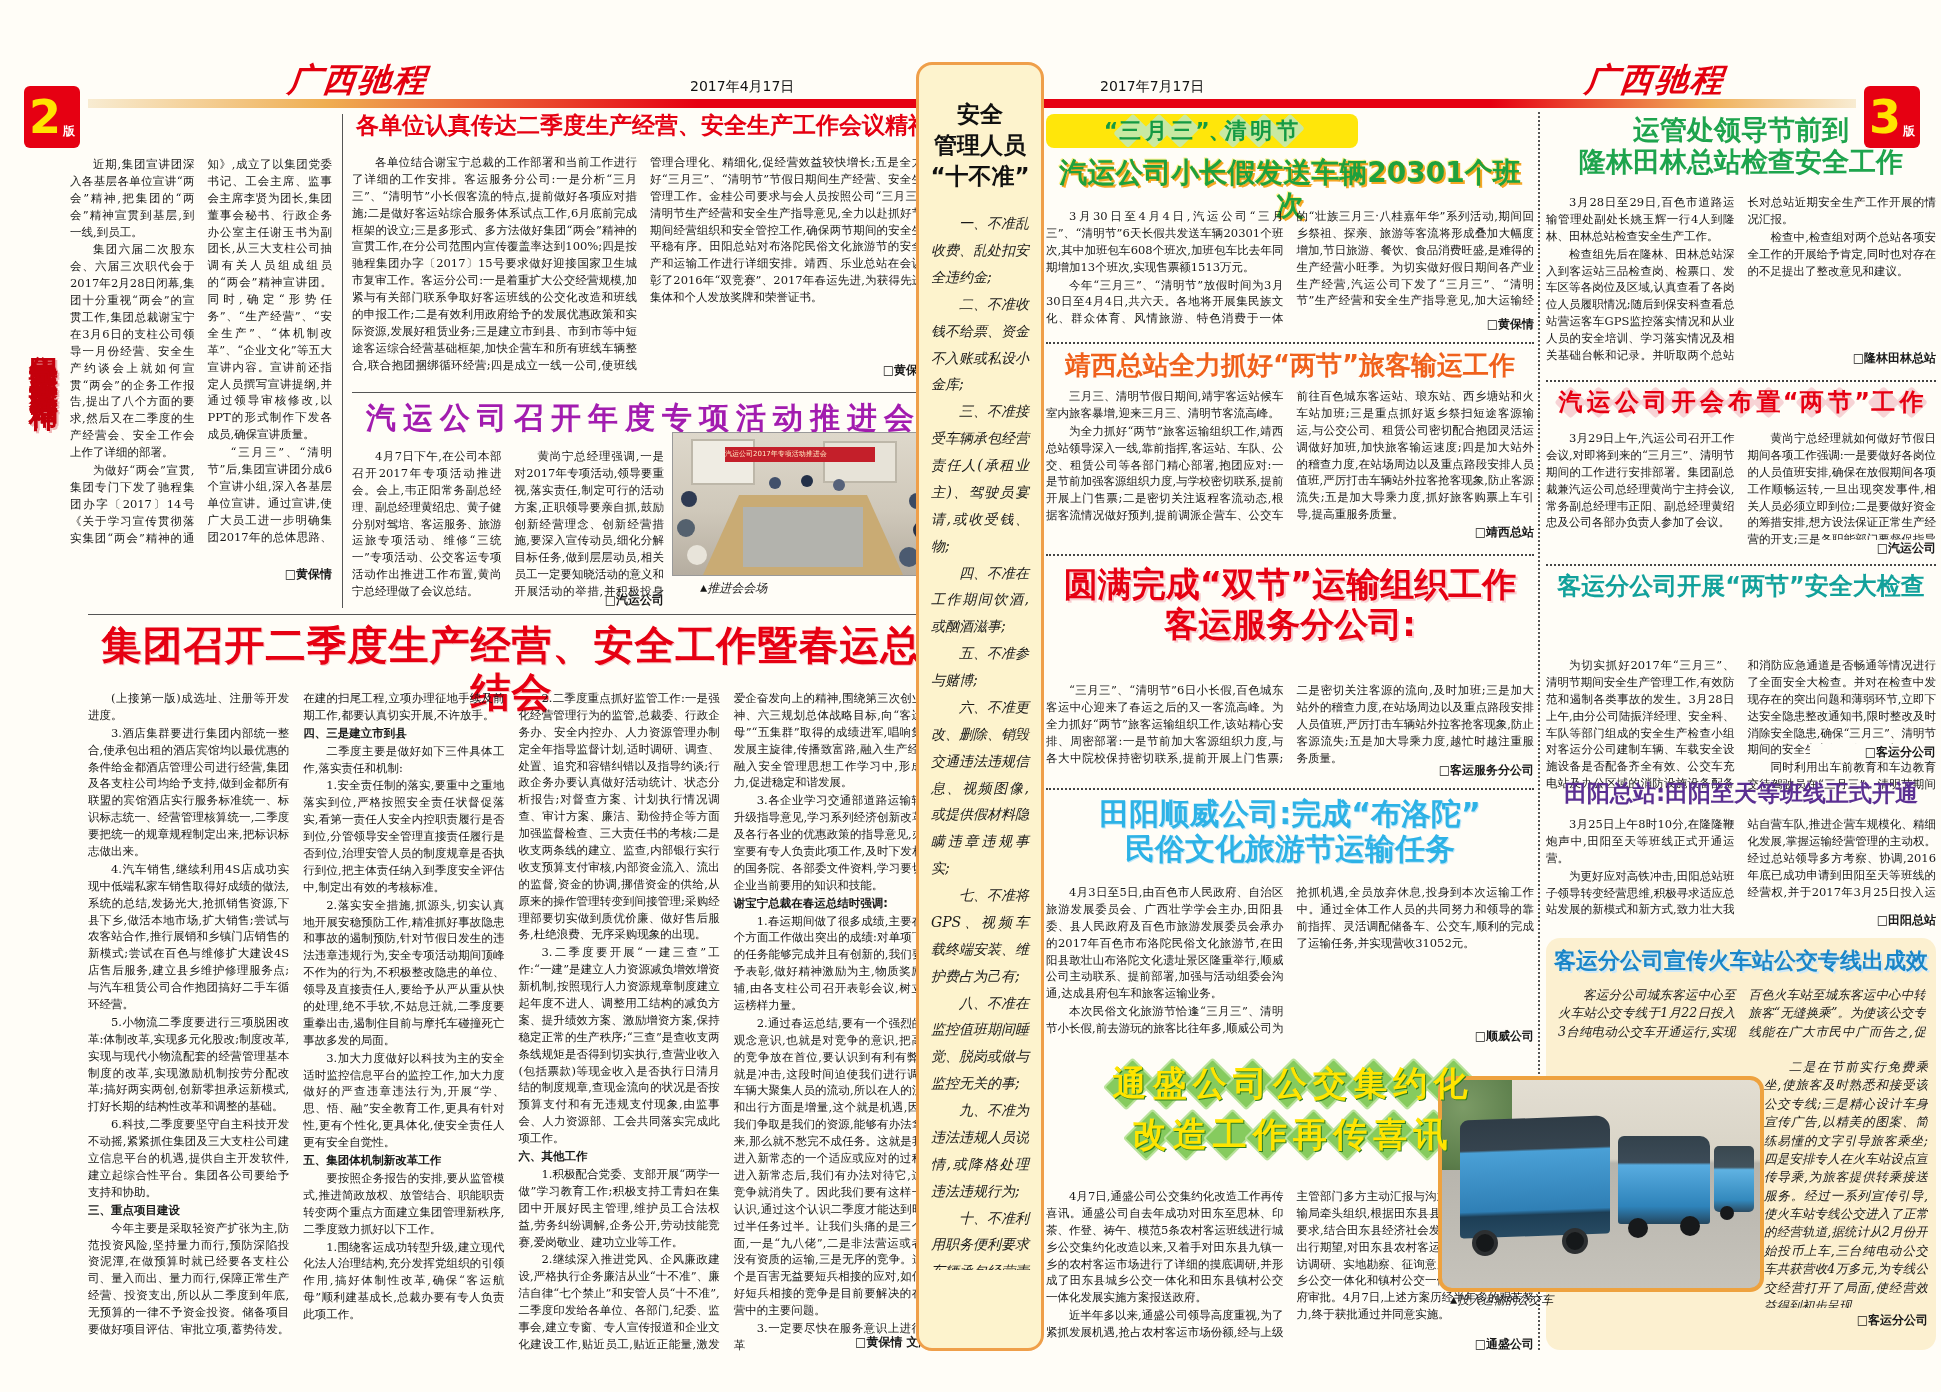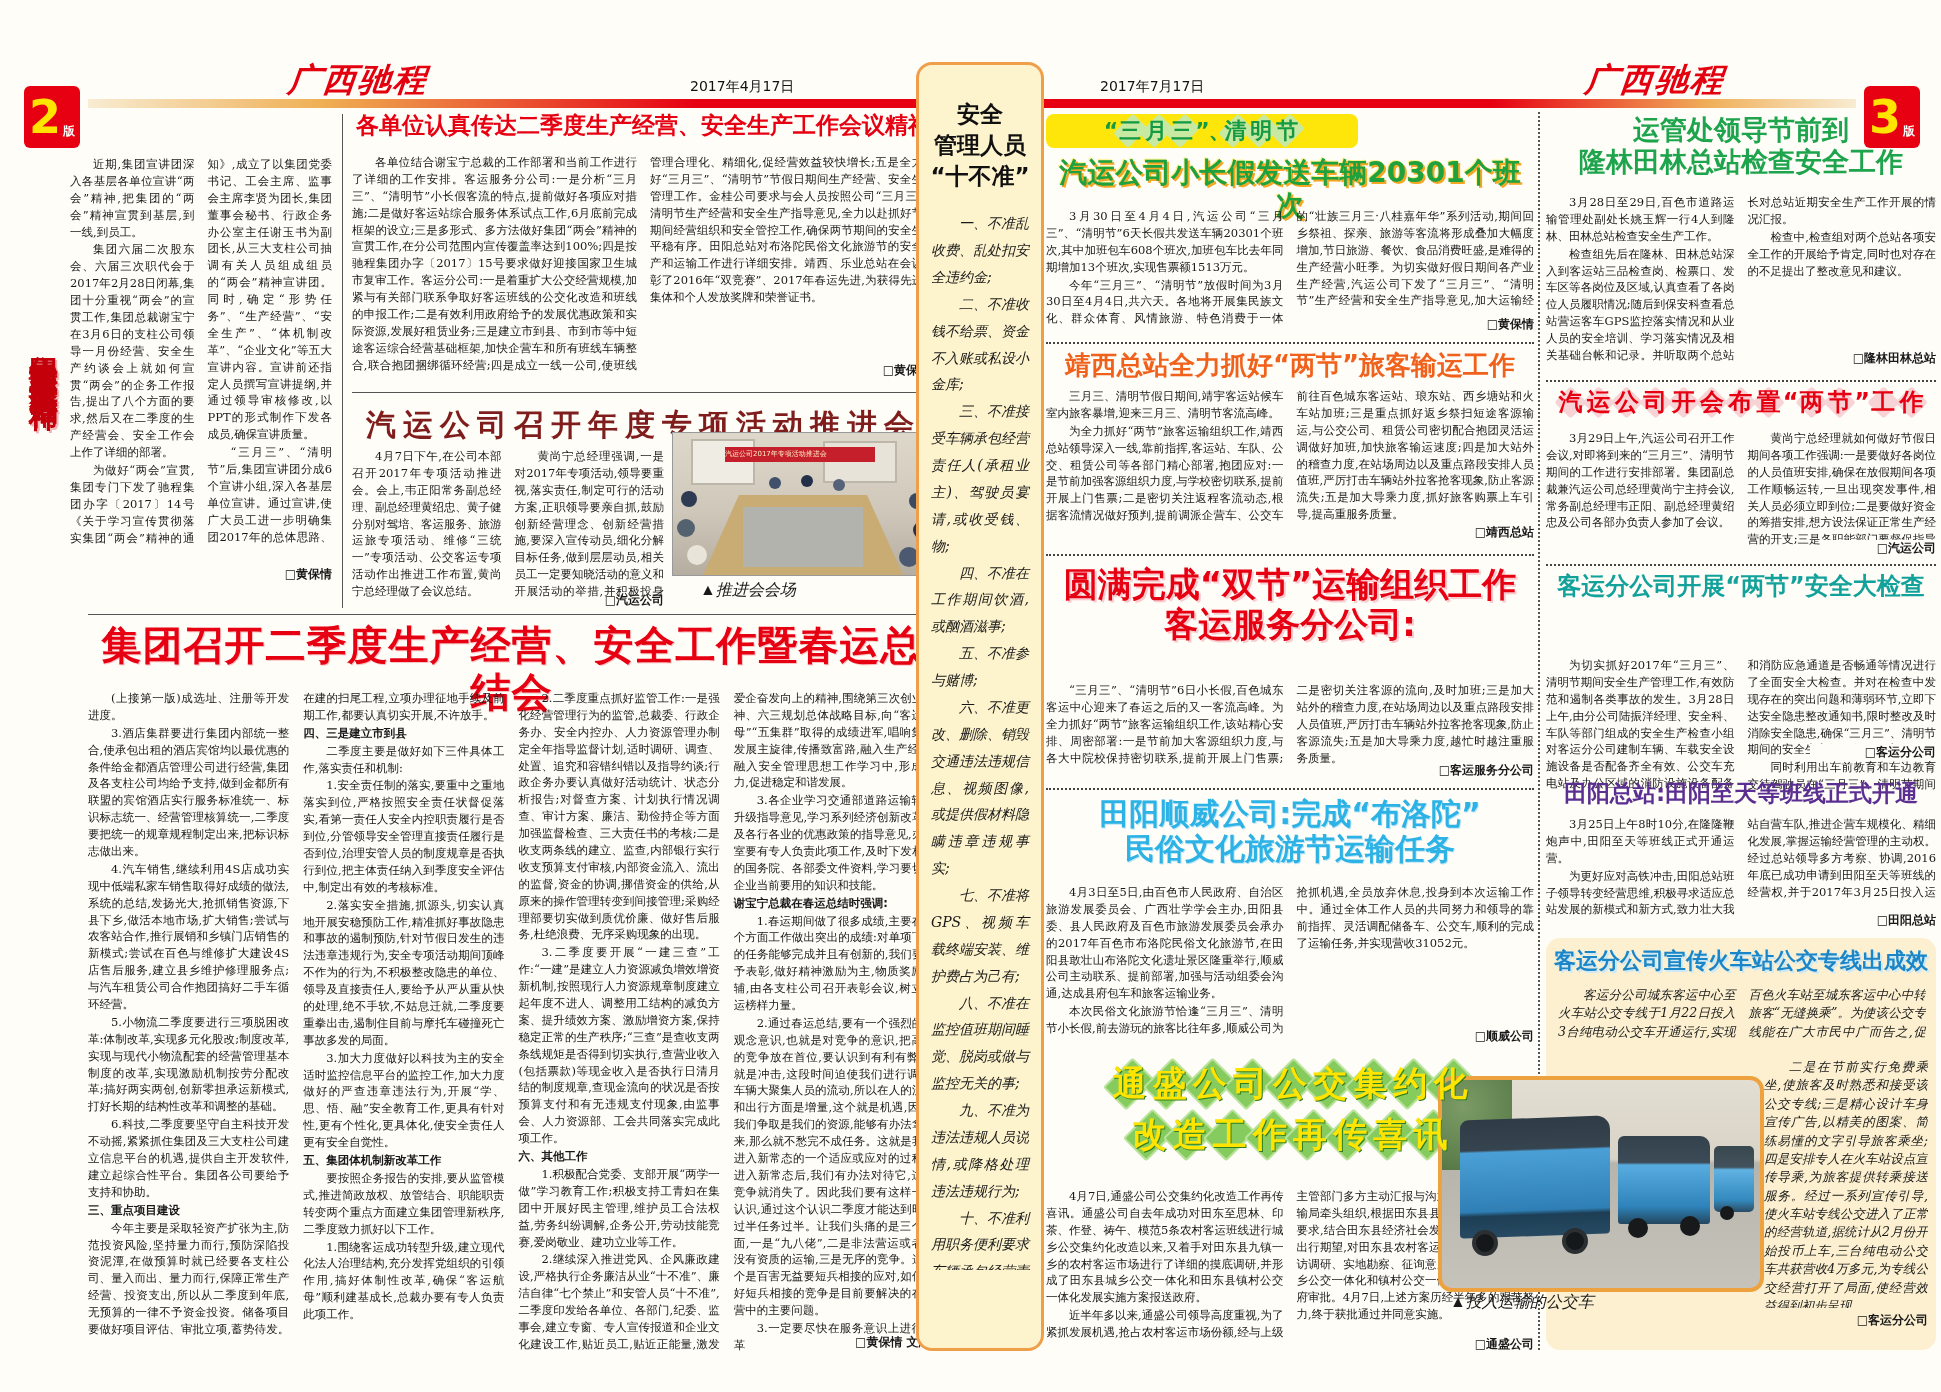--- a/index.html
+++ b/index.html
@@ -19,21 +19,21 @@
   .btxt{font-size:11.5px;line-height:1.47;text-align:justify;overflow:hidden;column-fill:auto;}
   .btxt p{margin:0 0 1px;text-indent:2em;}
   .btxt p.sub{font-weight:bold;text-indent:0;font-family:"DejaVu Sans",sans-serif;}
   .c2{column-count:2;column-gap:13px;}
   .c4{column-count:4;column-gap:14px;}
   .byline{font-size:12px;font-weight:bold;text-align:right;font-family:"DejaVu Sans",sans-serif;}
   
   .hl{font-family:"DejaVu Sans","Liberation Sans",sans-serif;font-weight:bold;text-align:center;line-height:1.18;}
   .hl-red{color:#e60012;}
   .hl-bigred{color:#e60012;text-shadow:1px 1px 0 #f6c5c5;}
-  .hl-purple{color:#7f1d1d;letter-spacing:7px;margin-top:7px;}
+  .hl-purple{color:#a21caf;letter-spacing:7px;}
   .hl-green2{color:#1ea44d;}
   .hl-orange{color:#f0611c;}
   .hl-teal{color:#12a19b;}
   .hl-cyan{color:#2db2e6;text-shadow:1px 1px 0 #bfe6f7;}
   .hl-purple2{color:#5b2f92;}
   .hl-outred{color:#e60012;text-shadow:2px 2px 0 #f9cdd0;}
   .hl-greenyel{color:#1fa13d;text-shadow:2px 2px 0 #f5a623,-1px -1px 0 #fef08a;}
   .hl-bluebox{color:#1a86c8;text-shadow:2px 2px 0 #cfe8f6;}
   .vhead{writing-mode:vertical-rl;text-orientation:upright;color:#c4000c;font-weight:bold;
          font-size:29px;letter-spacing:3px;font-family:"DejaVu Serif",serif;
@@ -57,21 +57,21 @@
   .dch.punct{width:.62em;}
   .badge-sanyue{background:#ffe60a;border-radius:8px;text-align:center;color:#149a43;font-weight:bold;
                 font-family:"DejaVu Sans",sans-serif;}
   .badge-sanyue .dch i{background:#c8e9a2;}
   .hl-tongsheng{color:#ffe400;text-shadow:1px 1px 0 #2f7d22;}
   .hl-tongsheng .dch i{background:#86cb5e;border:2px solid #b9e39b;box-sizing:border-box;}
   .hl-kaihui{color:#e60012;}
   .hl-kaihui .dch i{background:#f7d3d5;}
   
   .photo{overflow:hidden;}
-  .caption{font-size:16px;font-style:italic;font-family:Liberation Sans, sans-serif;}
+  .caption{font-size:12px;font-style:italic;font-family:Liberation Mono, monospace;}
 </style>
 </head>
 <body>
 
 <div class="sheet">
 
   <div class="abs pagebadge" style="left:24px;top:86px;width:56px;height:62px;">
     <span class="num">2</span>
     <span class="ban">版</span>
   </div>

